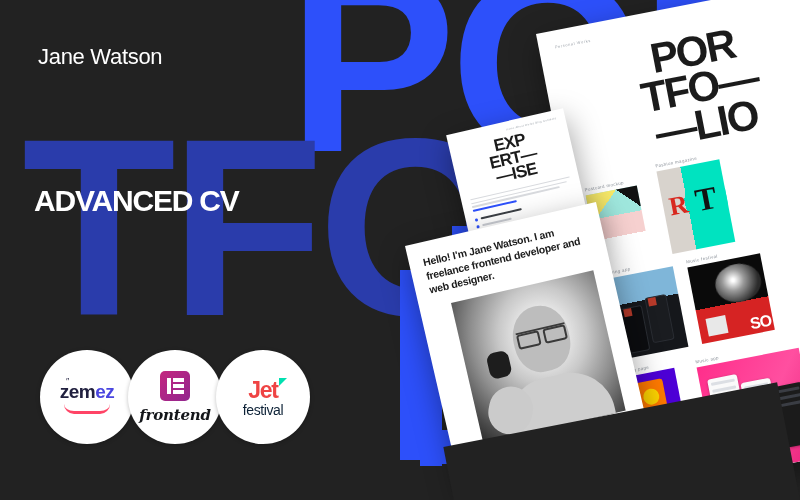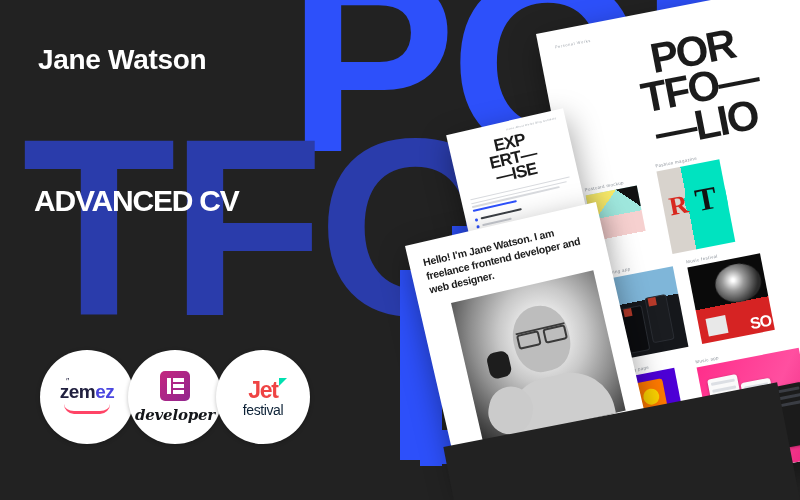--- a/index.html
+++ b/index.html
@@ -52,21 +52,21 @@
   #bg-lstem {
     position: absolute;
     left: 400px; top: 270px;
     width: 42px; height: 196px;
     background: #2d50fa;
   }
 
   
   #left-copy { position: absolute; left: 38px; top: 44px; z-index: 6; }
   #name {
-    color: #ffffff; font-size: 28px; font-weight: bold;
+    color: #ffffff; font-size: 22px; font-weight: normal;
     letter-spacing: -0.3px;
   }
   #headline-block { position: absolute; left: 34px; top: 186px; z-index: 6; }
   #headline {
     color: #ffffff; font-size: 30px; font-weight: bold;
     letter-spacing: -1.2px; line-height: 1.0;
   }
   #subheadline {
     color: #ffffff; font-size: 27px; font-weight: bold;
     letter-spacing: -0.6px; margin-top: 6px;
@@ -401,21 +401,21 @@
     </div>
     <div class="badge badge-elementor">
       <div class="el-sq">
         <i></i>
         <span class="el-bars">
           <i></i>
           <i></i>
           <i></i>
         </span>
       </div>
-      <div class="el-name">developer</div>
+      <div class="el-name">frontend</div>
     </div>
     <div class="badge badge-jet">
       <div class="jet-top">Jet<span class="tri"></span></div>
       <div class="jet-sub">festival</div>
     </div>
   </div>
 
   <div class="card" id="card-portfolio">
     <div class="pf-nav">Personal  Works</div>
     <div class="pf-title">

